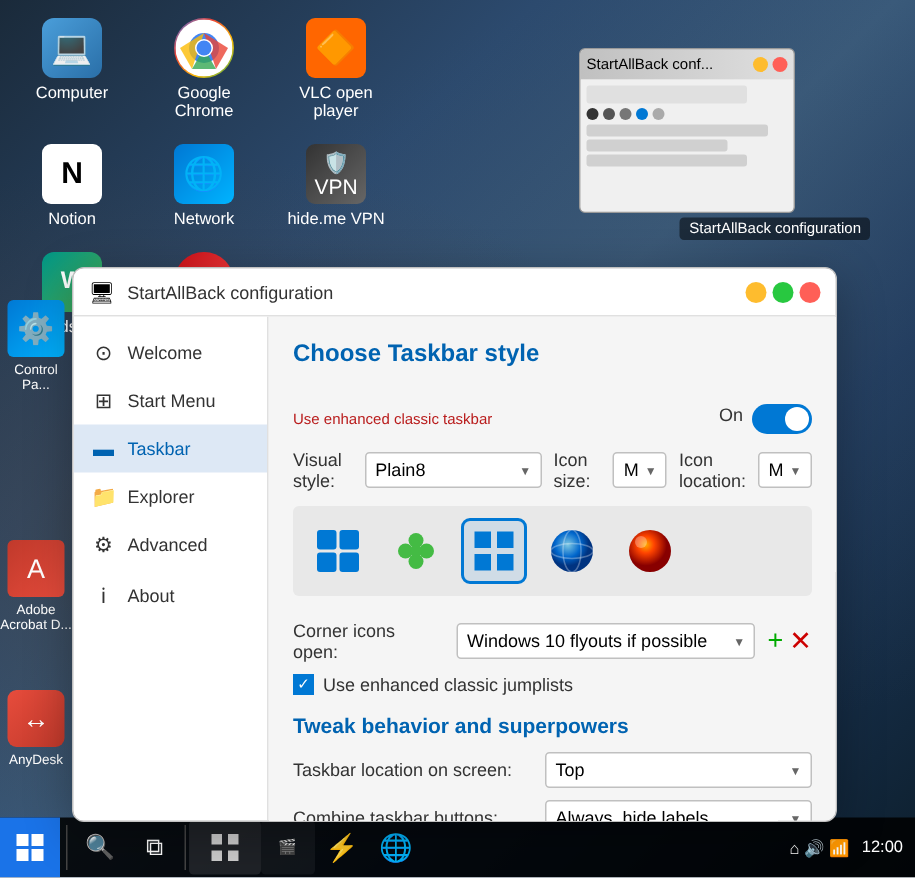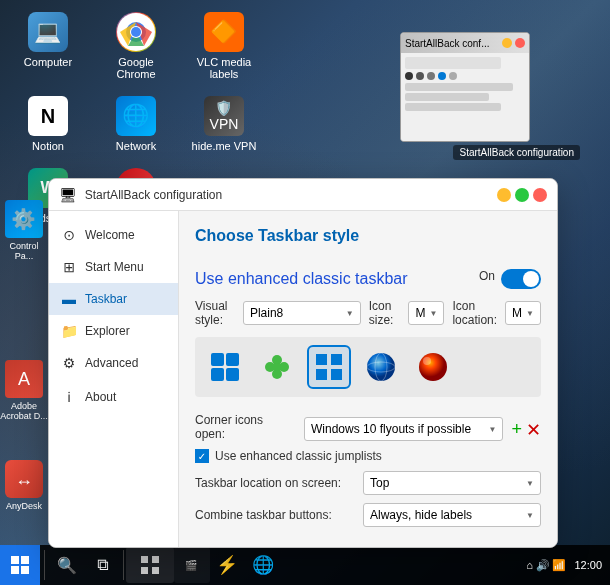--- a/index.html
+++ b/index.html
@@ -109,21 +109,21 @@
     .icon-vlc { background: #f60; border-radius: 6px; }
     .icon-notion { background: white; border-radius: 6px; font-weight: bold; font-size: 20px; color: black; }
     .icon-network { background: linear-gradient(135deg, #0078d4, #00b4ff); border-radius: 6px; }
     .icon-hide { background: linear-gradient(135deg, #333, #666); border-radius: 6px; }
 
     
     .bg-window {
       position: absolute;
       top: 32px;
       right: 80px;
-      width: 130px;
+      width: 144px;
       height: 110px;
       background: #e8e8e8;
       border: 1px solid #999;
       border-radius: 4px;
       overflow: hidden;
     }
 
     .bg-window-title {
       background: linear-gradient(to right, #c0c0c0, #e0e0e0);
       height: 20px;
@@ -247,22 +247,22 @@
     }
 
     .setting-row {
       display: flex;
       align-items: center;
       margin-bottom: 10px;
       gap: 10px;
     }
 
     .setting-label {
-      font-size: 16px;
-      color: #1d4ed8;
+      font-size: 10px;
+      color: #b91c1c;
       flex: 1;
     }
 
     
     .toggle-container {
       display: flex;
       align-items: flex-start;
       gap: 6px;
     }
 
@@ -351,21 +351,21 @@
       height: 28px;
     }
 
     .win11-icon-piece {
       border-radius: 2px;
     }
 
     
     .corner-row {
       display: flex;
-      align-items: flex-end;
+      align-items: center;
       gap: 8px;
       margin-bottom: 8px;
       margin-top: 16px;
     }
 
     .corner-label {
       font-size: 12px;
       color: #333;
     }
 
@@ -450,21 +450,21 @@
           <path d="M19 9 L3 19 L11 33 Z" fill="#fbbc05" opacity="0.8"></path>
           <path d="M11 33 L27 33 L19 19 Z" fill="#34a853" opacity="0.8"></path>
           <circle cx="19" cy="19" r="6" fill="#fff"></circle>
           <circle cx="19" cy="19" r="5" fill="#4285f4"></circle>
         </svg>
       </div>
       <span>Google Chrome</span>
     </div>
     <div class="desktop-icon">
       <div class="icon-img icon-vlc">🔶</div>
-      <span>VLC media labels</span>
+      <span>VLC open player</span>
     </div>
     <div class="desktop-icon">
       <div class="icon-img icon-notion">N</div>
       <span>Notion</span>
     </div>
     <div class="desktop-icon">
       <div class="icon-img icon-network">🌐</div>
       <span>Network</span>
     </div>
     <div class="desktop-icon">
@@ -672,20 +672,21 @@
             <span class="add-btn">+</span>
             <span class="remove-btn">✕</span>
           </div>
         </div>
 
         <div class="checkbox-row">
           <div class="checkbox checked">✓</div>
           <span class="checkbox-label">Use enhanced classic jumplists</span>
         </div>
 
+        <div class="tweak-title">Tweak behavior and superpowers</div>
 
         <div class="tweak-row">
           <span class="tweak-label">Taskbar location on screen:</span>
           <div class="dropdown dropdown-xl">
             <span>Top</span>
             <span class="dropdown-arrow">▼</span>
           </div>
         </div>
 
         <div class="tweak-row">

